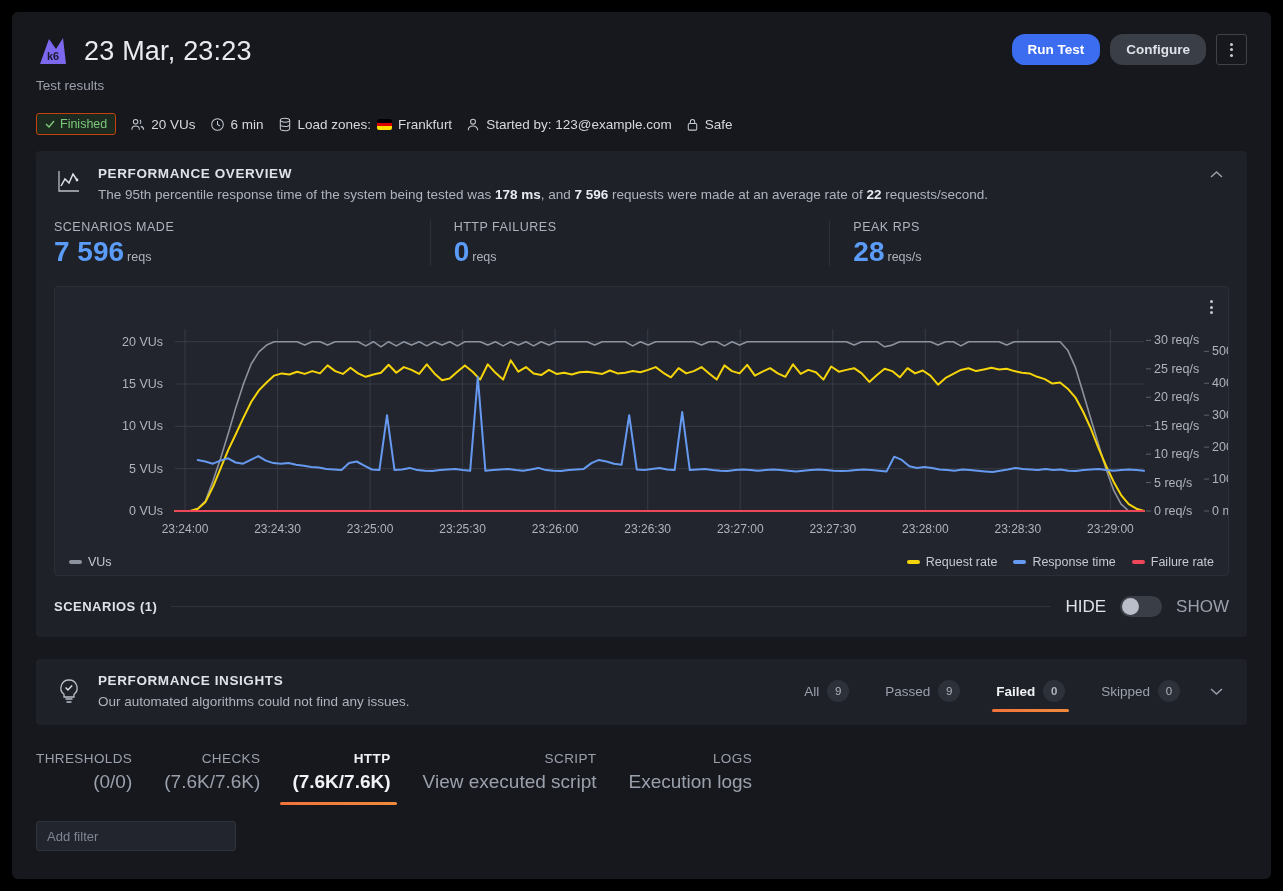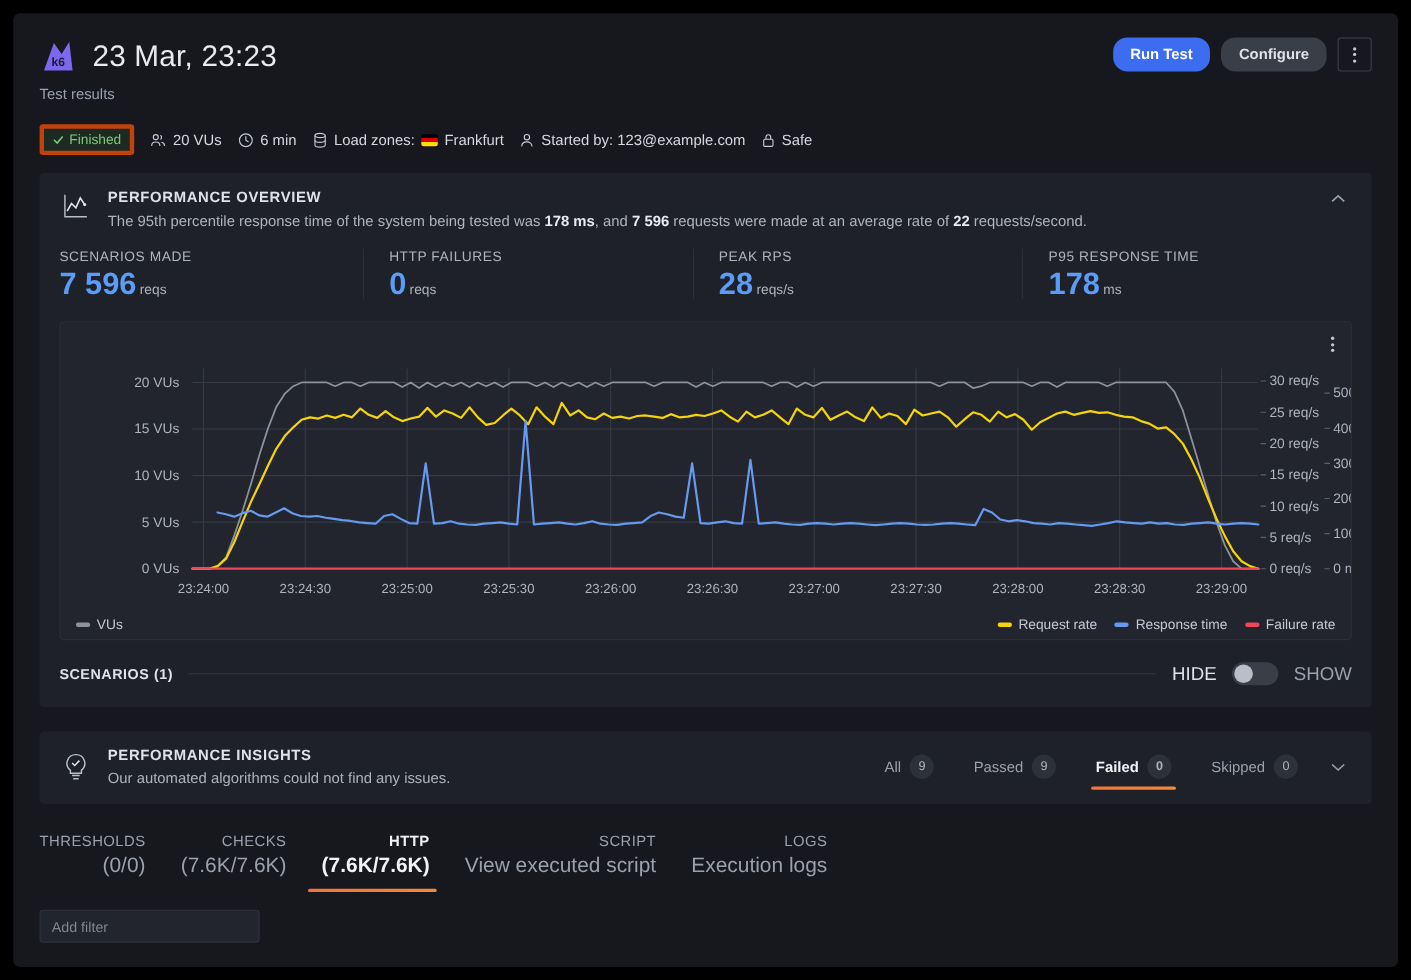--- a/index.html
+++ b/index.html
@@ -49,21 +49,21 @@
   }
   .btn-kebab i { width: 3px; height: 3px; background: #c5c9d2; border-radius: 50%; display:block;}
   .subtitle { font-size: 13.5px; color: #9aa0ac; padding: 10px 24px 0 24px; }
 
   
   .statusbar {
     display: flex; align-items: center; gap: 14px;
     padding: 20px 24px 0 24px; font-size: 13.5px; color: #d5d8de;
   }
   .chip-finished {
-    border: 4px solid #c2410c; color: #7dc97d; background: #1d2a1f;
+    border: 1px solid #c2410c; color: #7dc97d; background: #1d2a1f;
     border-radius: 3px; font-size: 12.5px; padding: 3px 8px;
     display: flex; align-items: center; gap: 5px;
   }
   .si { display: flex; align-items: center; gap: 6px; white-space: nowrap; }
   .si svg { display: block; }
   .flag {
     width: 15px; height: 11px; border-radius: 2px; overflow: hidden;
     display: inline-block; position: relative; flex: none;
     background: linear-gradient(to bottom,#000 0 33.3%, #d00 33.3% 66.6%, #fd0 66.6% 100%);
   }
@@ -281,24 +281,20 @@
           <div class="m-label">SCENARIOS MADE</div>
           <div class="m-val"><span>7 596</span><span class="m-unit">reqs</span></div>
         </div>
         <div class="metric">
           <div class="m-label">HTTP FAILURES</div>
           <div class="m-val"><span>0</span><span class="m-unit">reqs</span></div>
         </div>
         <div class="metric">
           <div class="m-label">PEAK RPS</div>
           <div class="m-val"><span>28</span><span class="m-unit">reqs/s</span></div>
-        </div>
-        <div class="metric">
-          <div class="m-label">P95 RESPONSE TIME</div>
-          <div class="m-val"><span>178</span><span class="m-unit">ms</span></div>
         </div>
       </div>
 
     <div class="chartbox">
       <div class="chart-kebab">
           <i></i>
           <i></i>
           <i></i>
         </div>
       <div class="plotwrap" id="plotwrap">

